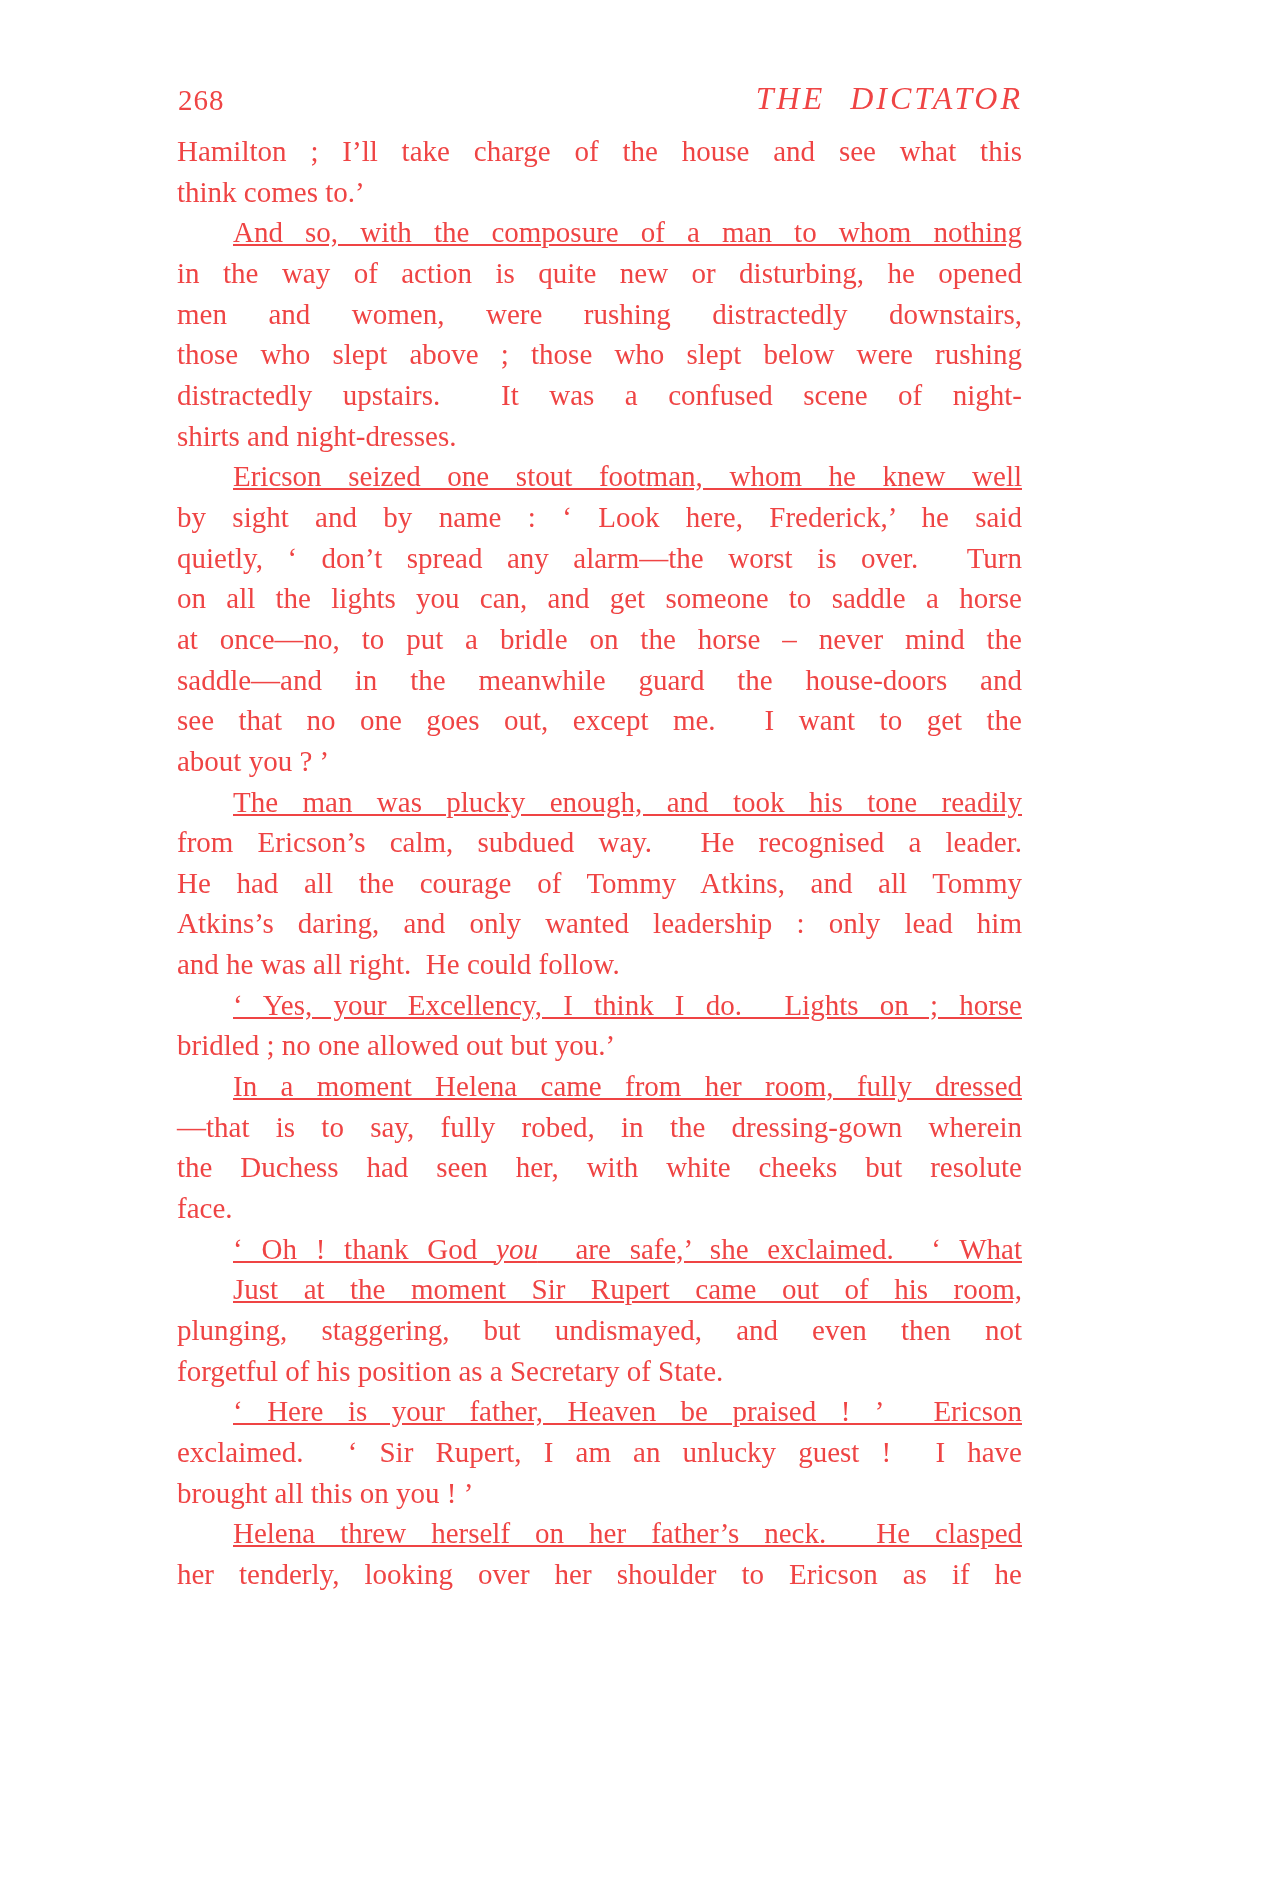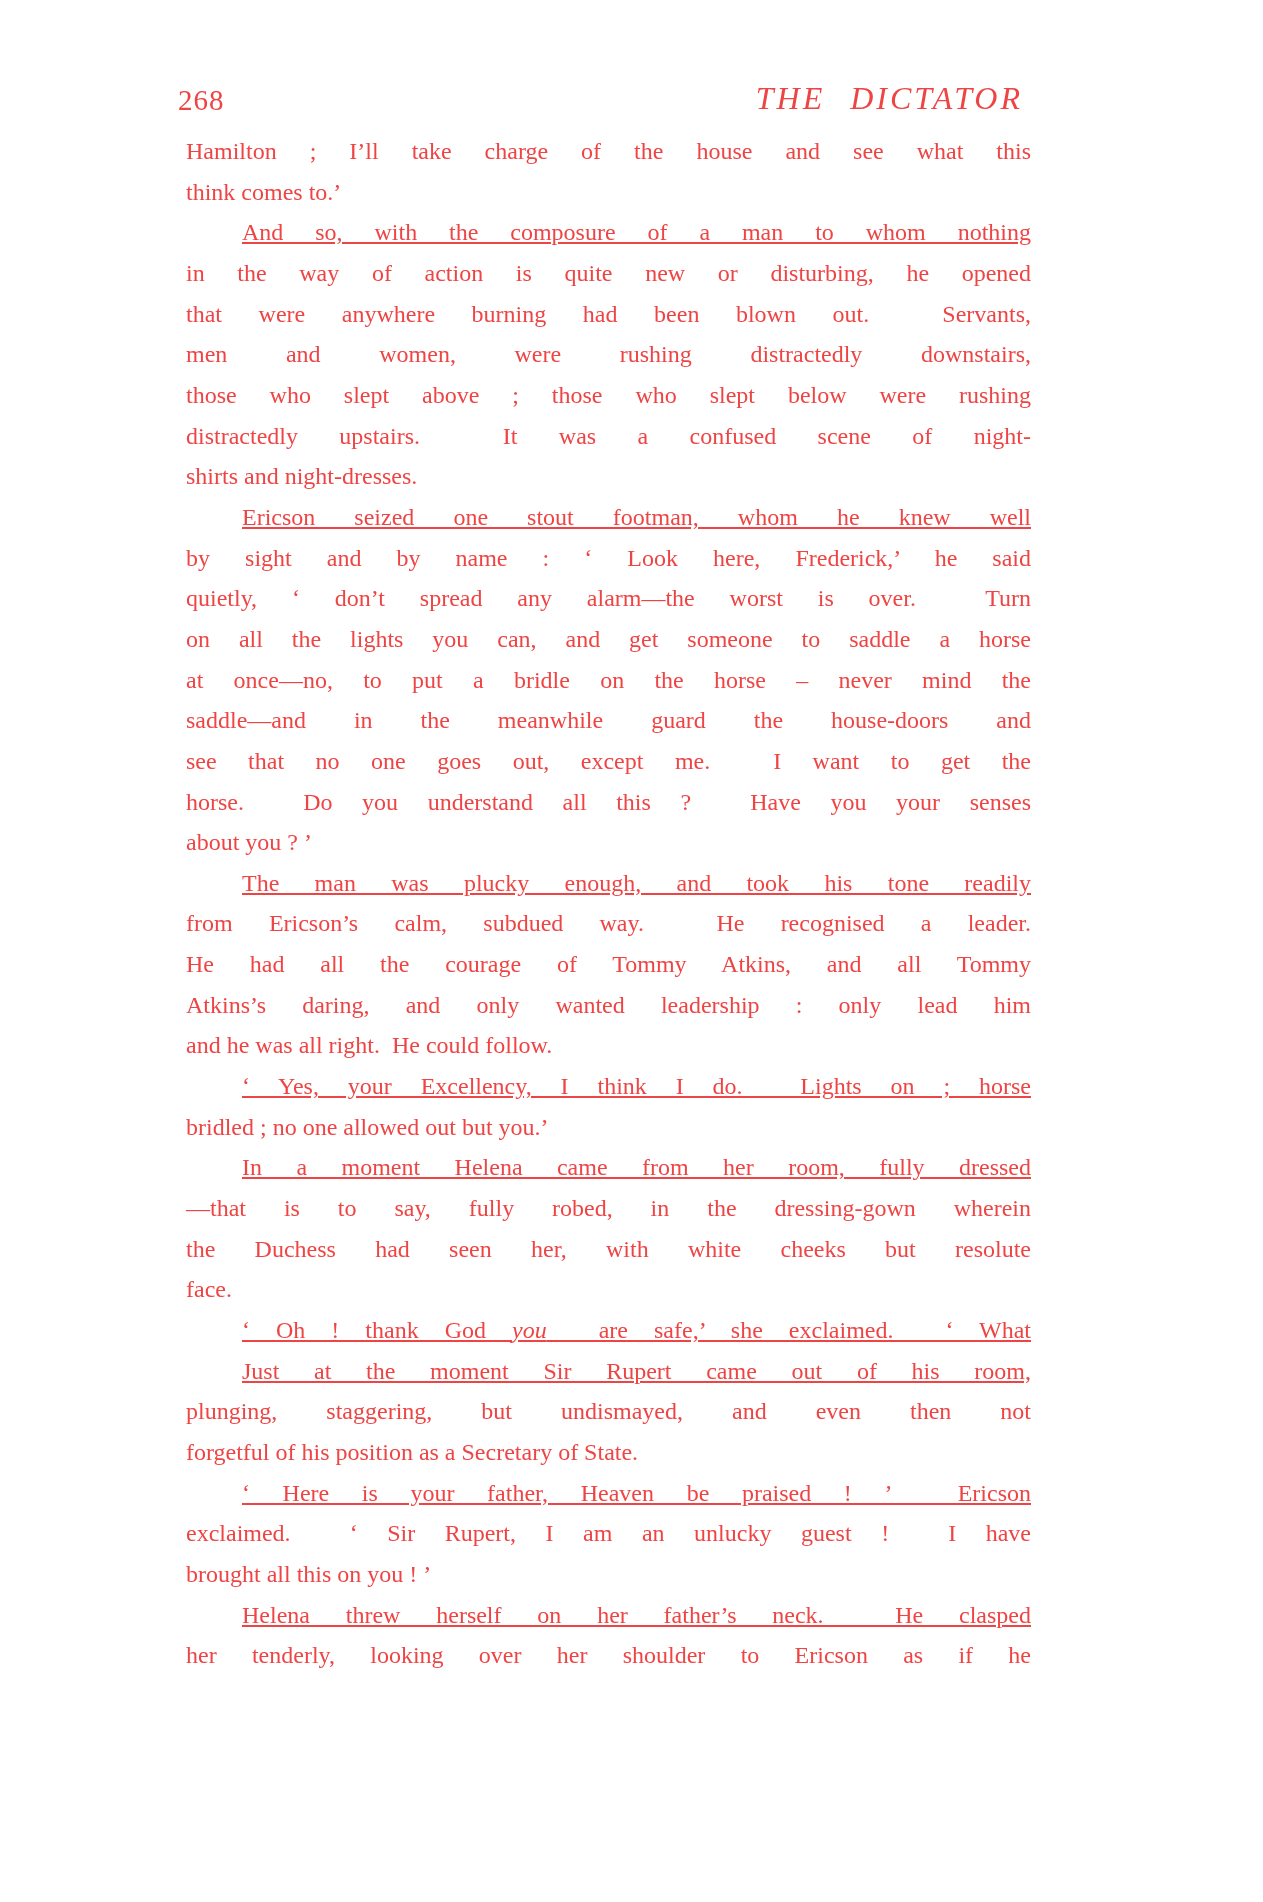--- a/index.html
+++ b/index.html
@@ -37,24 +37,24 @@
     right: 0;
     top: 0;
     text-align: right;
     font-style: italic;
     font-size: 32px;
     letter-spacing: 3px;
     word-spacing: 14px;
   }
   .text-block {
     position: absolute;
-    left: 158px;
+    left: 149px;
     top: 131px;
     width: 845px;
-    font-size: 24px;
+    font-size: 29px;
     line-height: 40.65px;
   }
   .line {
     text-align: justify;
     text-align-last: justify;
   }
   .line.noj {
     text-align: left;
     text-align-last: left;
   }
@@ -72,33 +72,31 @@
 <div class="page">
   <header class="page-header">
     <span class="page-number">268</span>
     <span class="running-title">THE DICTATOR</span>
   </header>
   <main class="text-block" id="text-block">
       <div class="line"><span>Hamilton ; I’ll take charge of the house and see what this</span></div>
       <div class="line noj"><span>think comes to.’</span></div>
       <div class="line ind"><span>And so, with the composure of a man to whom nothing</span></div>
       <div class="line"><span>in the way of action is quite new or disturbing, he opened</span></div>
-      <div class="line"><span>that were anywhere burning had been blown out.&nbsp; Servants,</span></div>
       <div class="line"><span>men and women, were rushing distractedly downstairs,</span></div>
       <div class="line"><span>those who slept above ; those who slept below were rushing</span></div>
       <div class="line"><span>distractedly upstairs.&nbsp; It was a confused scene of night-</span></div>
       <div class="line noj"><span>shirts and night-dresses.</span></div>
       <div class="line ind"><span>Ericson seized one stout footman, whom he knew well</span></div>
       <div class="line"><span>by sight and by name : ‘ Look here, Frederick,’ he said</span></div>
       <div class="line"><span>quietly, ‘ don’t spread any alarm—the worst is over.&nbsp; Turn</span></div>
       <div class="line"><span>on all the lights you can, and get someone to saddle a horse</span></div>
       <div class="line"><span>at once—no, to put a bridle on the horse – never mind the</span></div>
       <div class="line"><span>saddle—and in the meanwhile guard the house-doors and</span></div>
       <div class="line"><span>see that no one goes out, except me.&nbsp; I want to get the</span></div>
-      <div class="line"><span>horse.&nbsp; Do you understand all this ?&nbsp; Have you your senses</span></div>
       <div class="line noj"><span>about you ? ’</span></div>
       <div class="line ind"><span>The man was plucky enough, and took his tone readily</span></div>
       <div class="line"><span>from Ericson’s calm, subdued way.&nbsp; He recognised a leader.</span></div>
       <div class="line"><span>He had all the courage of Tommy Atkins, and all Tommy</span></div>
       <div class="line"><span>Atkins’s daring, and only wanted leadership : only lead him</span></div>
       <div class="line noj"><span>and he was all right.&nbsp; He could follow.</span></div>
       <div class="line ind"><span>‘ Yes, your Excellency, I think I do.&nbsp; Lights on ; horse</span></div>
       <div class="line noj"><span>bridled ; no one allowed out but you.’</span></div>
       <div class="line ind"><span>In a moment Helena came from her room, fully dressed</span></div>
       <div class="line"><span>—that is to say, fully robed, in the dressing-gown wherein</span></div>

